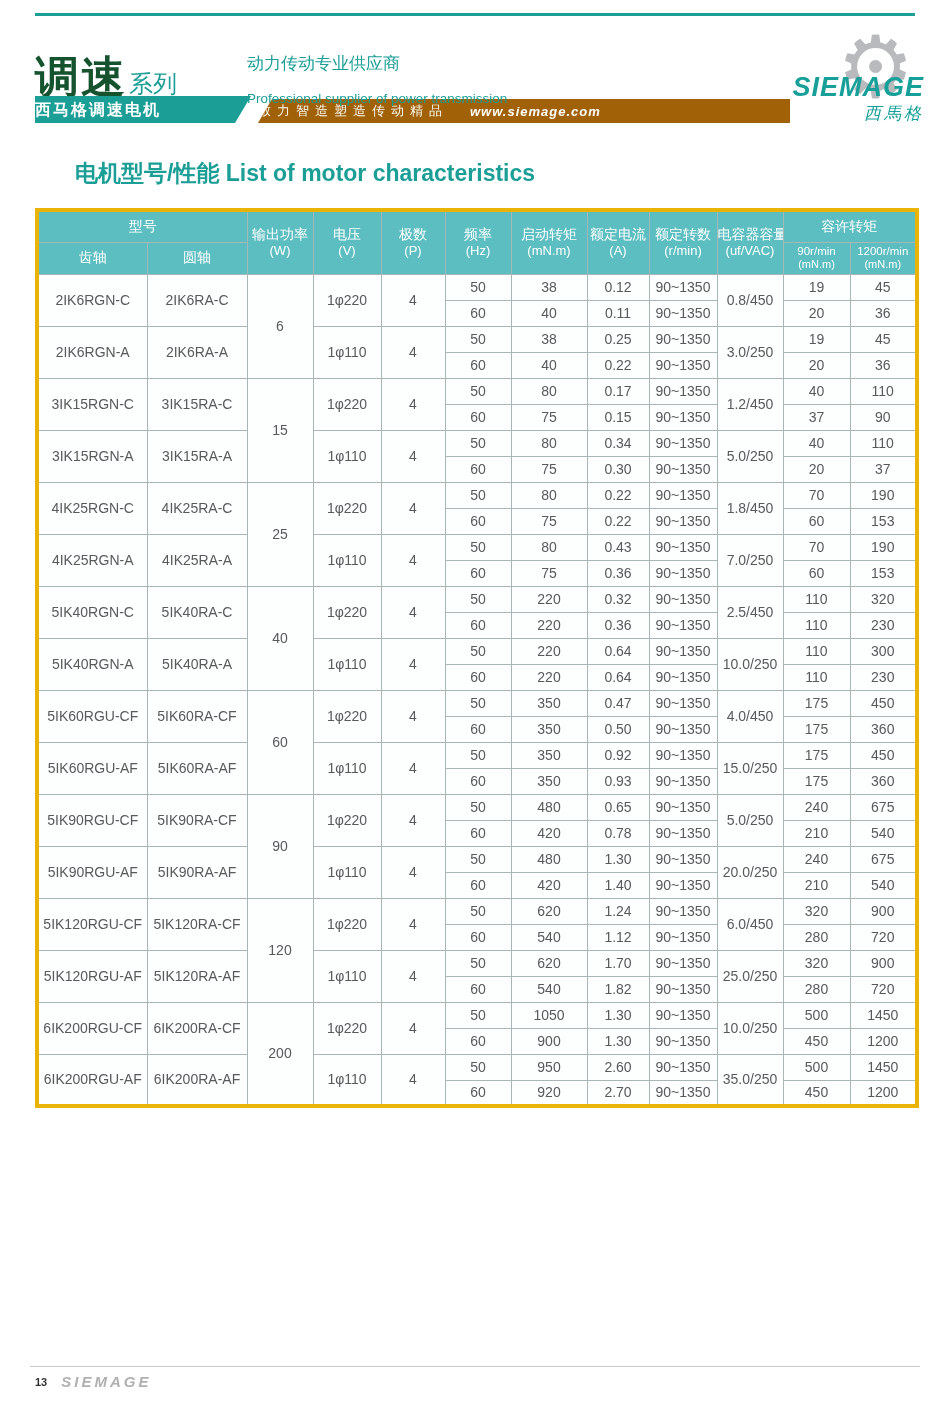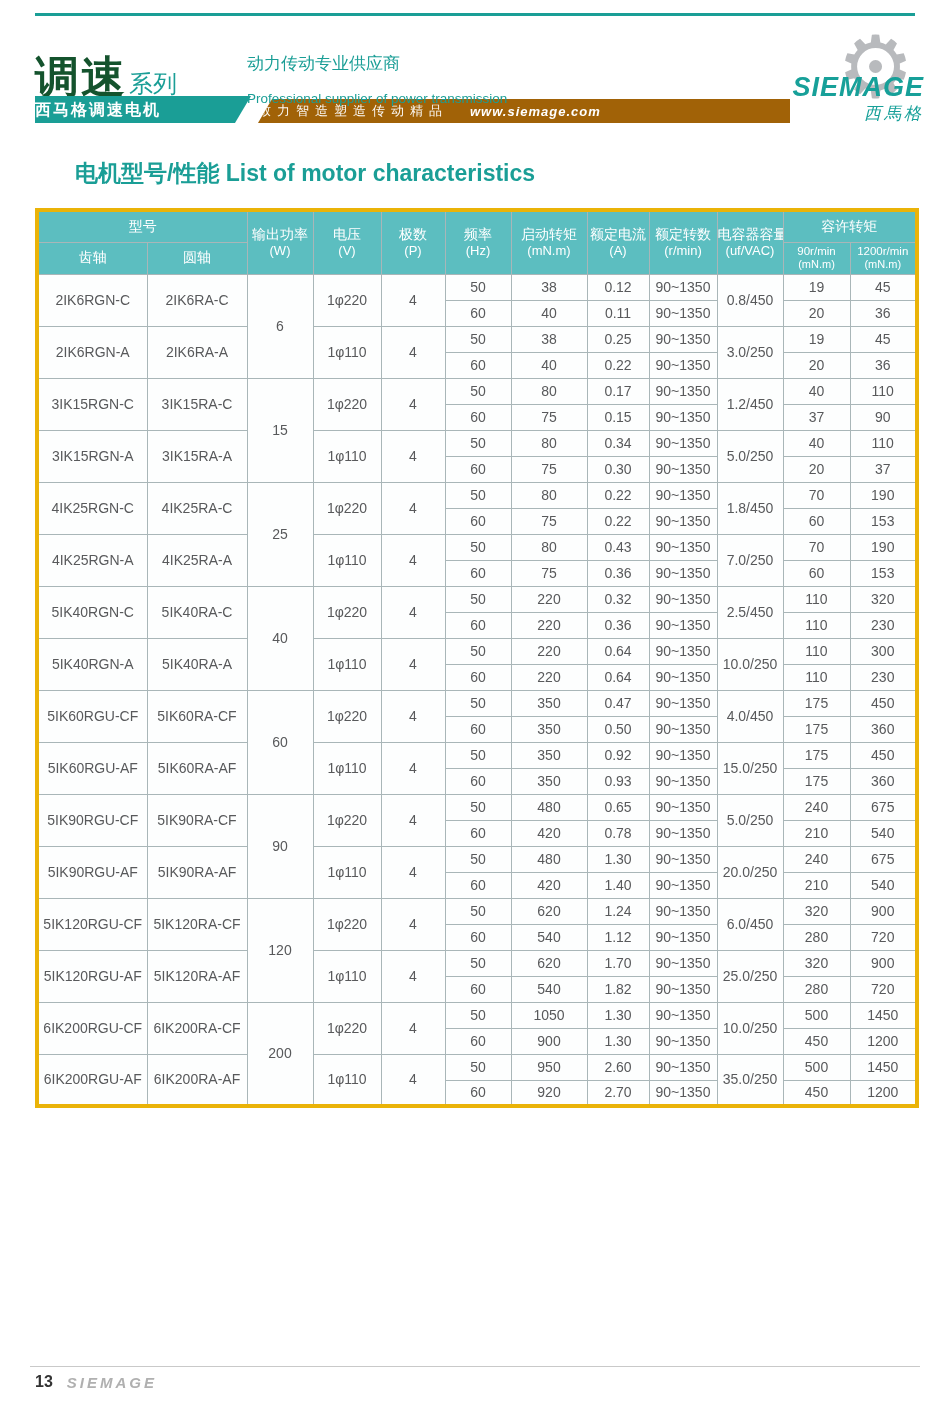--- a/index.html
+++ b/index.html
@@ -77,21 +77,21 @@
   .tbl thead th.small { font-size: 11.5px; }
   .tbl thead th.small .unit { font-size: 11px; }
   .tbl tbody td {
     height: 26px; font-size: 14px; color: #58595b; background: #fdfefe;
     padding: 0 2px;
   }
   .tbl tbody td.model { font-size: 14px; }
   
   .footer-rule { position: absolute; left: 30px; top: 1366px; width: 890px; height: 1px; background: #c9c9c9; }
   .footer { position: absolute; left: 35px; top: 1373px; display: flex; align-items: center; gap: 14px; }
-  .footer-page { font-size: 16px; font-weight: bold; color: #333; }
+  .footer-page { font-size: 11px; font-weight: bold; color: #333; }
   .footer-brand { font-size: 15px; font-weight: 800; font-style: italic; color: #b0b0b0; letter-spacing: 3px; }
 </style>
 </head>
 <body>
 
 <div class="page">
 
   <div class="top-rule"></div>
 
   <div class="series-block">

